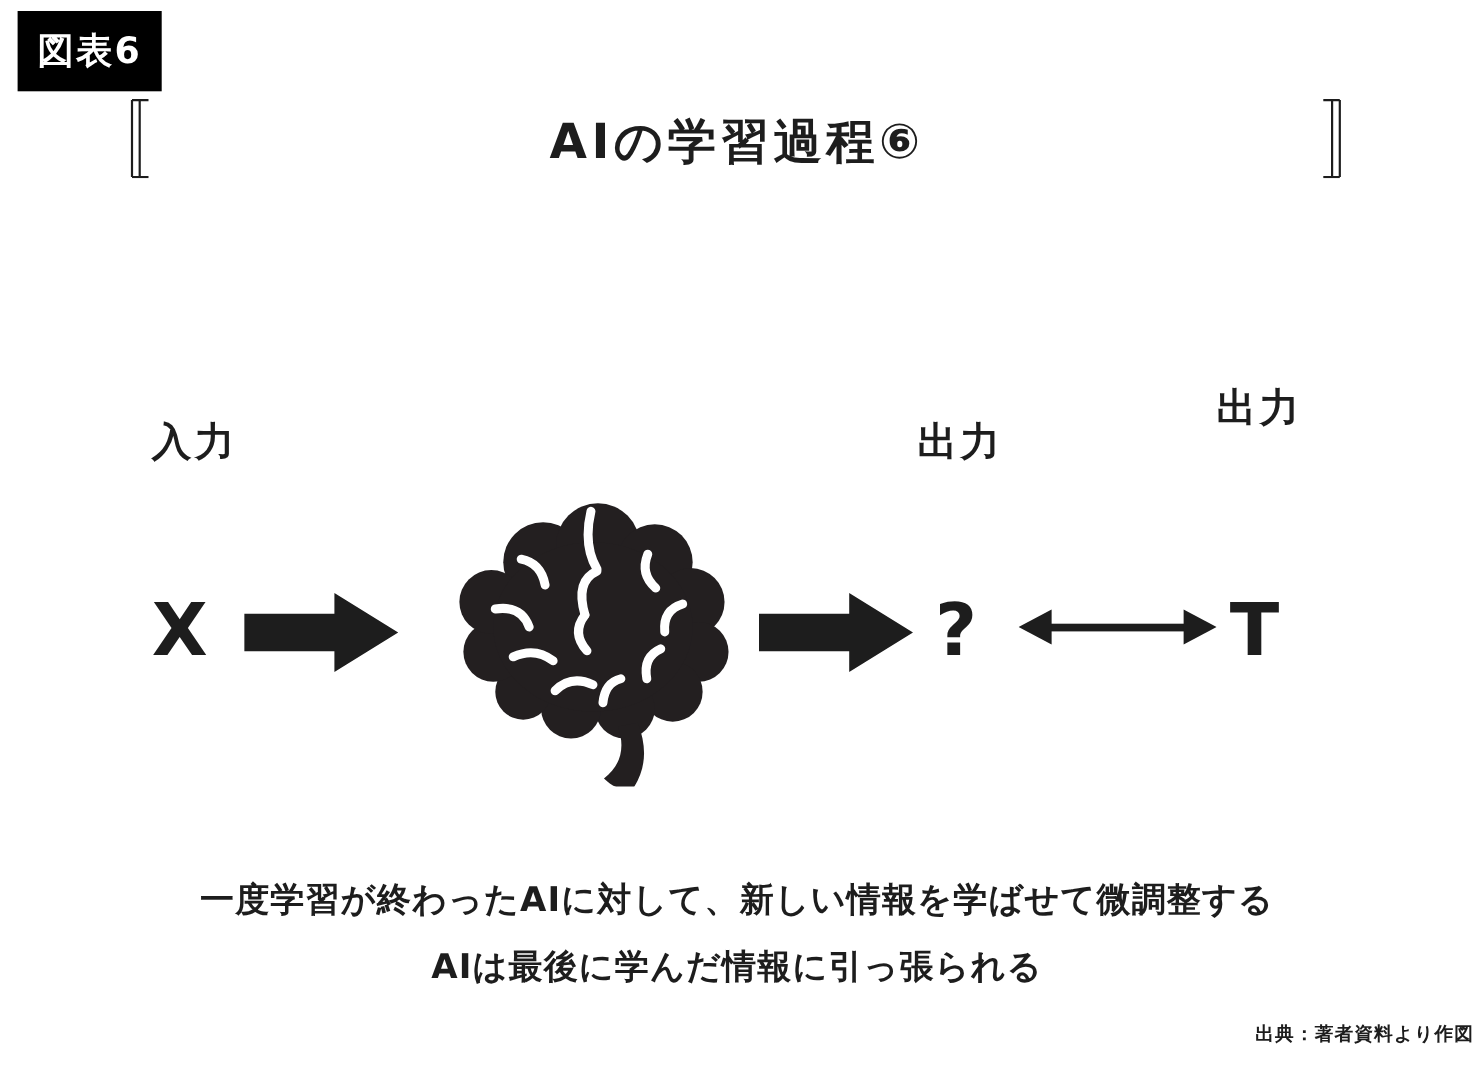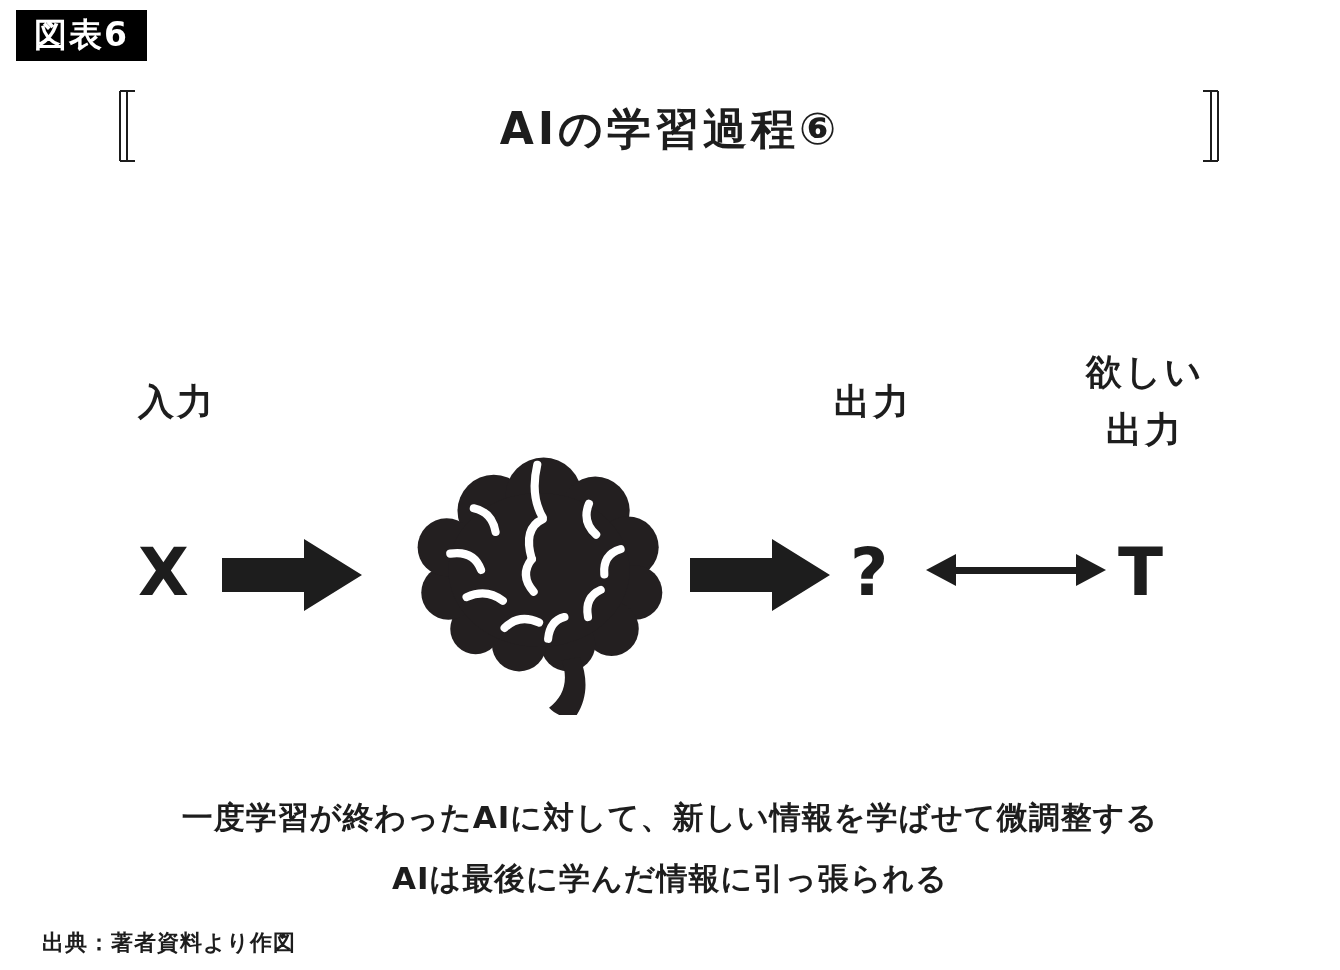--- a/index.html
+++ b/index.html
@@ -14,21 +14,21 @@
     height:970px;
     background:#ffffff;
     overflow:hidden;
   }
   .abs { position:absolute; }
 
   .badge {
     left:16px; top:10px;
     background:#000000; color:#ffffff;
     font-size:33px; font-weight:700;
-    padding:3px 18px; letter-spacing:2px;
+    padding:14px 18px; letter-spacing:2px;
   }
 
   .title {
     left:0; top:100px; width:100%;
     text-align:center;
     font-size:44px; font-weight:700; letter-spacing:4px;
   }
   .bracket { top:90px; width:18px; height:72px; }
   .bracket-left  { left:118px; }
   .bracket-right { left:1202px; }
@@ -54,22 +54,22 @@
 
   .caption-line {
     left:0; width:100%; text-align:center;
     font-size:31px; font-weight:600; letter-spacing:1px;
   }
   .caption1 { top:797px; }
   .caption2 { top:858px; }
 
   .source {
     left:0; top:928px; width:100%;
-    text-align:left;
-    font-size:22px; font-weight:600; letter-spacing:1px;padding-left:42px;
+    text-align:right;
+    font-size:17px; font-weight:600; letter-spacing:1px;padding-left:42px;
   }
 
   svg { display:block; }
 </style>
 </head>
 <body>
 
 <div class="canvas">
 
   <div class="abs badge">図表6</div>
@@ -139,21 +139,20 @@
 
   <span class="abs double-arrow">
     <svg width="180" height="44" viewBox="0 0 180 44">
       <rect x="24" y="19" width="132" height="7" fill="#1d1d1d"></rect>
       <polygon points="0,22 30,6 30,38" fill="#1d1d1d"></polygon>
       <polygon points="180,22 150,6 150,38" fill="#1d1d1d"></polygon>
     </svg>
   </span>
 
   <div class="abs jp-label target-label">
-    <div>欲しい</div>
     <div>出力</div>
   </div>
   <div class="abs symbol target-symbol">T</div>
 
 
   <div class="abs caption-line caption2">AIは最後に学んだ情報に引っ張られる</div>
   <div class="abs caption-line caption1">一度学習が終わったAIに対して、新しい情報を学ばせて微調整する</div>
 
   <div class="abs source">出典：著者資料より作図</div>
 

